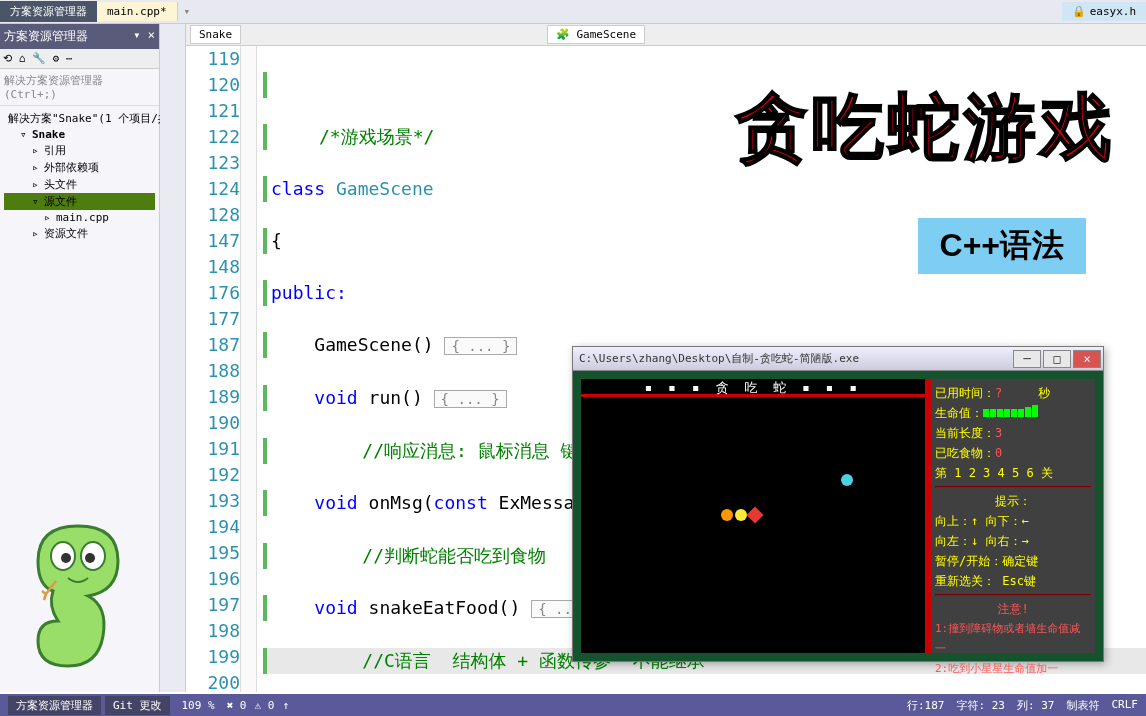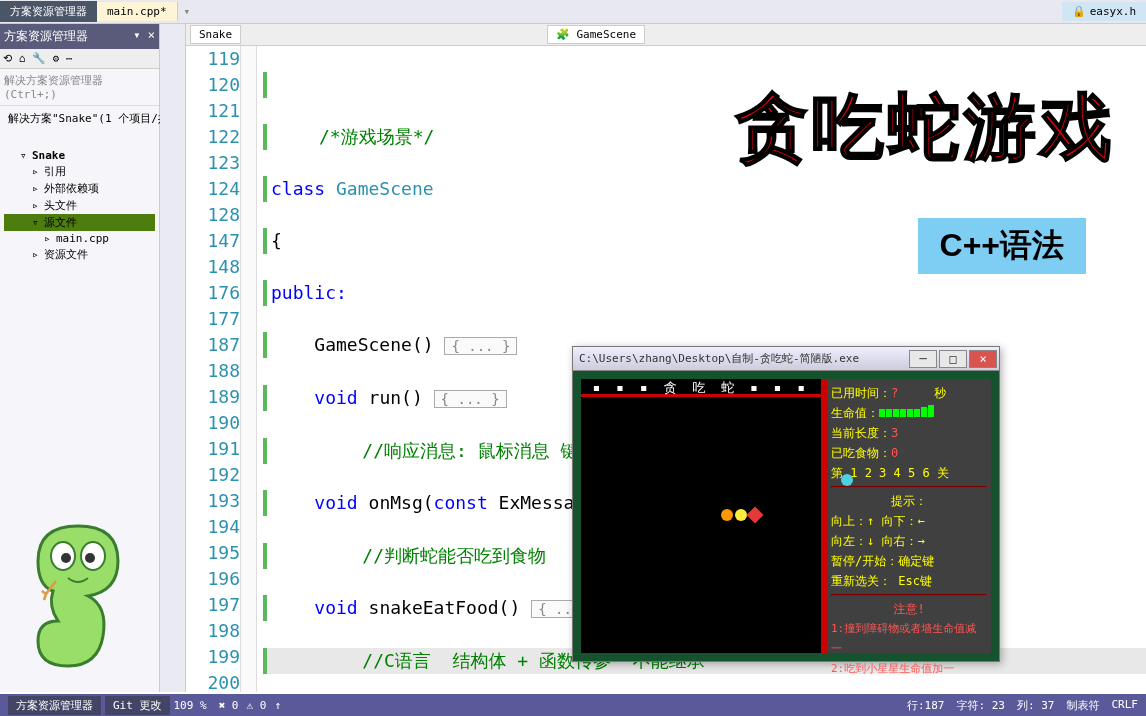--- a/index.html
+++ b/index.html
@@ -8,21 +8,21 @@
 .top-tabs .ltab { padding: 3px 10px; background: #4a5568; color: #fff; }
 .top-tabs .ftab { padding: 3px 10px; background: #fdf5d6; border-right: 1px solid #ccc; }
 .top-tabs .right { margin-left: auto; padding: 3px 10px; background: #d0e6f5; }
 .lock { display:inline-block; margin-right:4px; }
 .main { display: flex; height: 668px; }
 .sidebar { width: 160px; background: #f5f5fa; border-right: 1px solid #ccc; font-size: 11px; }
 .sb-title { background: #5a5a7a; color: #fff; padding: 4px; font-size: 12px; display:flex; justify-content:space-between;}
 .sb-search { padding: 4px; color: #888; border-bottom:1px solid #ddd; }
 .sb-tree { padding: 4px; }
 .sb-tree div { padding: 1px 0 1px 4px; white-space: nowrap; }
-.sb-tree .i1 { padding-left: 16px; margin-top: 21px; }
+.sb-tree .i1 { padding-left: 16px; }
 .sb-tree .i2 { padding-left: 28px; }
 .sb-tree .i3 { padding-left: 40px; }
 .sb-tree .hl { background: #4d7c0f; }
 .ico { display:inline-block; width:10px; margin-right:2px;}
 .gutter { width: 26px; background: #eaeaf2; border-right:1px solid #ccc;}
 .editor { flex: 1; display: flex; flex-direction: column; background: #fff; }
 .crumbs { height: 22px; background: #eee; display: flex; align-items: center; font-size: 11px; padding-left: 4px; border-bottom: 1px solid #ccc; }
 .crumb { padding: 2px 8px; background: #fff; border: 1px solid #ccc; margin-right: 6px; }
 .code { flex: 1; display: flex; overflow: hidden; }
 .lnums { width: 55px; text-align: right; color: #2b91af; background:#fff; border-right: 1px solid #ddd; font-size: 18px; line-height: 26px; font-weight: 500; }
@@ -31,21 +31,21 @@
 .c-kw { color: #0000ff; }
 .c-type { color: #2b91af; }
 .c-cmt { color: #008000; margin-left: 48px; }
 .fold-box { border: 1px solid #aaa; padding: 0 6px; color: #888; font-size: 14px; background:#fafafa; }
 .hl-line { background: #e8e8e8; display: block; width: 100%; }
 .greenbar { border-left: 4px solid #5cb85c; padding-left:4px; display:inline-block; height:26px; vertical-align:top;}
 
 .overlay-title { position: absolute; top: 80px; right: 30px; font-size: 72px; font-weight: 900; color: #e60012; -webkit-text-stroke: 2px #000; letter-spacing: 4px; z-index: 10; font-family: "Microsoft YaHei", sans-serif; }
 .overlay-sub { position: absolute; top: 218px; right: 60px; font-size: 32px; font-weight: 900; color: #000; background: #7ecef4; padding: 6px 22px; z-index: 10; font-family: "Microsoft YaHei", sans-serif; }
 
-.game-win { position: absolute; top: 346px; left: 572px; width: 428px; height: 316px; border: 1px solid #777; background: #000; z-index: 5; font-size: 11px; box-shadow: 2px 2px 8px rgba(0,0,0,0.3);}
+.game-win { position: absolute; top: 346px; left: 572px; width: 532px; height: 316px; border: 1px solid #777; background: #000; z-index: 5; font-size: 11px; box-shadow: 2px 2px 8px rgba(0,0,0,0.3);}
 .gw-title { height: 24px; background: linear-gradient(#eef,#ccd); color: #333; display: flex; align-items: center; padding-left: 6px; border-bottom:1px solid #888;}
 .gw-ctrls { margin-left: auto; display: flex; }
 .gw-ctrls span { width: 28px; height: 18px; border: 1px solid #888; margin-right: 2px; background:#e8e8e8; text-align:center; line-height:16px; font-size:12px;}
 .gw-ctrls .x { background: #d9534f; color:#fff;}
 .gw-body { display: flex; height: 290px; border: 8px solid #14532d; }
 .gw-play { flex: 1; background: #000; position: relative; }
 .gw-head { height:18px; background:#000; color:#fff; text-align:center; font-size:13px; letter-spacing:4px; border-bottom:3px solid #c00;}
 .gw-dot { position: absolute; width: 12px; height: 12px; border-radius: 50%; }
 .gw-side { width: 170px; background: #404040; border-left: 6px solid #c00; color: #ff0; padding: 4px; font-size: 12px; line-height: 20px; }
 .gw-side .red { color: #f55; }
@@ -204,21 +204,21 @@
   <ellipse cx="85" cy="50" rx="12" ry="14" fill="#fff" stroke="#3a7d2f" stroke-width="2"></ellipse>
   <circle cx="58" cy="52" r="5" fill="#333"></circle>
   <circle cx="82" cy="52" r="5" fill="#333"></circle>
   <path d="M 60 72 Q 70 80 80 72" fill="none" stroke="#3a7d2f" stroke-width="2"></path>
   <path d="M 48 75 L 38 88 M 38 88 L 34 85 M 38 88 L 36 94" fill="none" stroke="#d94" stroke-width="2.5"></path>
 </svg>
 
 <div class="statusbar">
   <span class="sb-btn">方案资源管理器</span>
   <span class="sb-btn">Git 更改</span>
-  <span style="">109 %</span>
+  <span style="margin-left:8px">109 %</span>
   <span style="margin-left:12px">✖ 0</span>
   <span style="margin-left:8px">⚠ 0</span>
   <span style="margin-left:8px">↑</span>
   <div class="sb-r">
     <span>行:187</span>
     <span>字符: 23</span>
     <span>列: 37</span>
     <span>制表符</span>
     <span>CRLF</span>
   </div>

